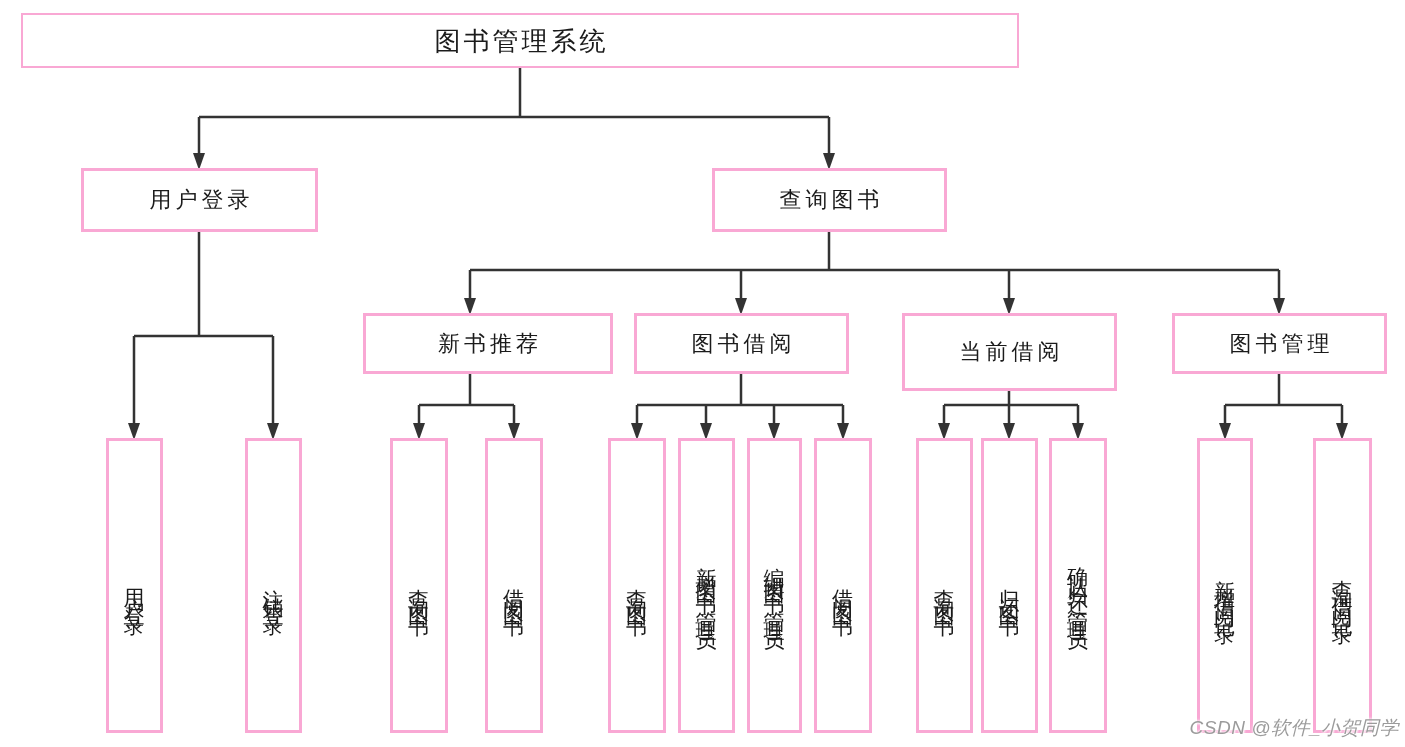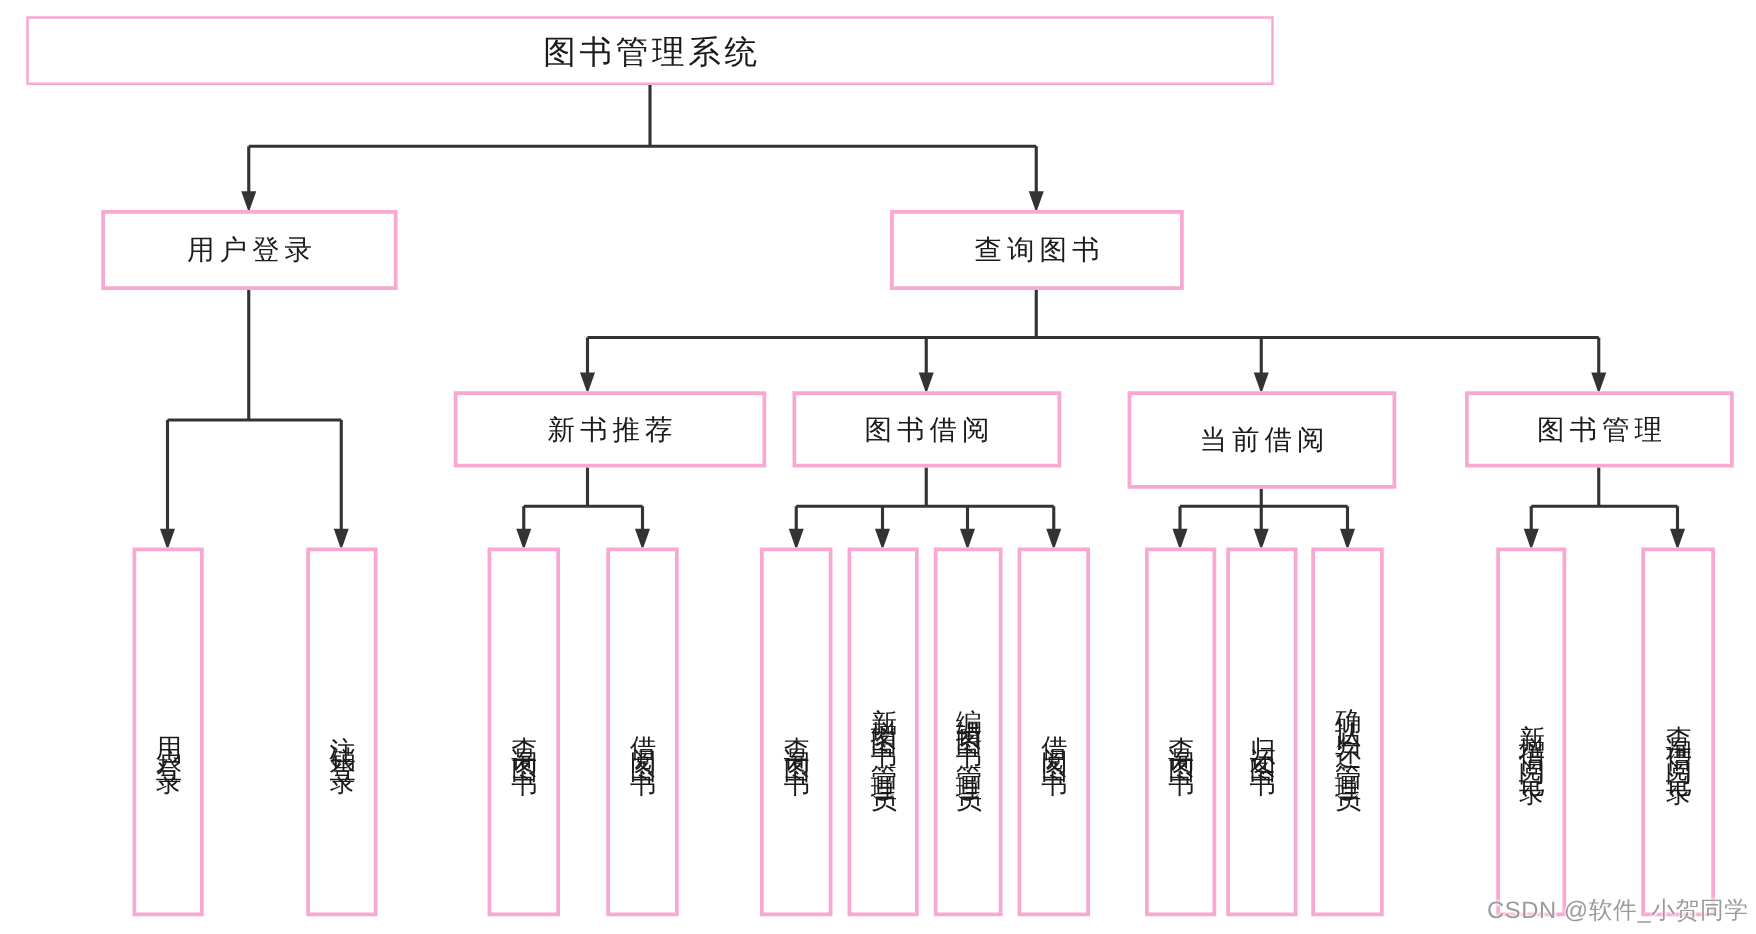--- a/index.html
+++ b/index.html
@@ -48,20 +48,21 @@
   .watermark {
     position: absolute;
     right: 6px;
     bottom: 6px;
     font-size: 19px;
     letter-spacing: 0.5px;
     color: #9b9b9b;
     z-index: 5;
     text-shadow: 0 0 3px #ffffff, 0 0 3px #ffffff, 1px 1px 2px #ffffff;
     white-space: nowrap;
+    font-style: italic;
   }
 </style>
 </head>
 <body>
 
 <div class="stage">
 
   <svg class="wires" viewBox="0 0 1405 747" xmlns="http://www.w3.org/2000/svg" aria-hidden="true">
     <path d="M520 68 V117 M199 117 H829 M199 117 V154 M829 117 V154
              M199 232 V336 M134 336 H273 M134 336 V424 M273 336 V424

